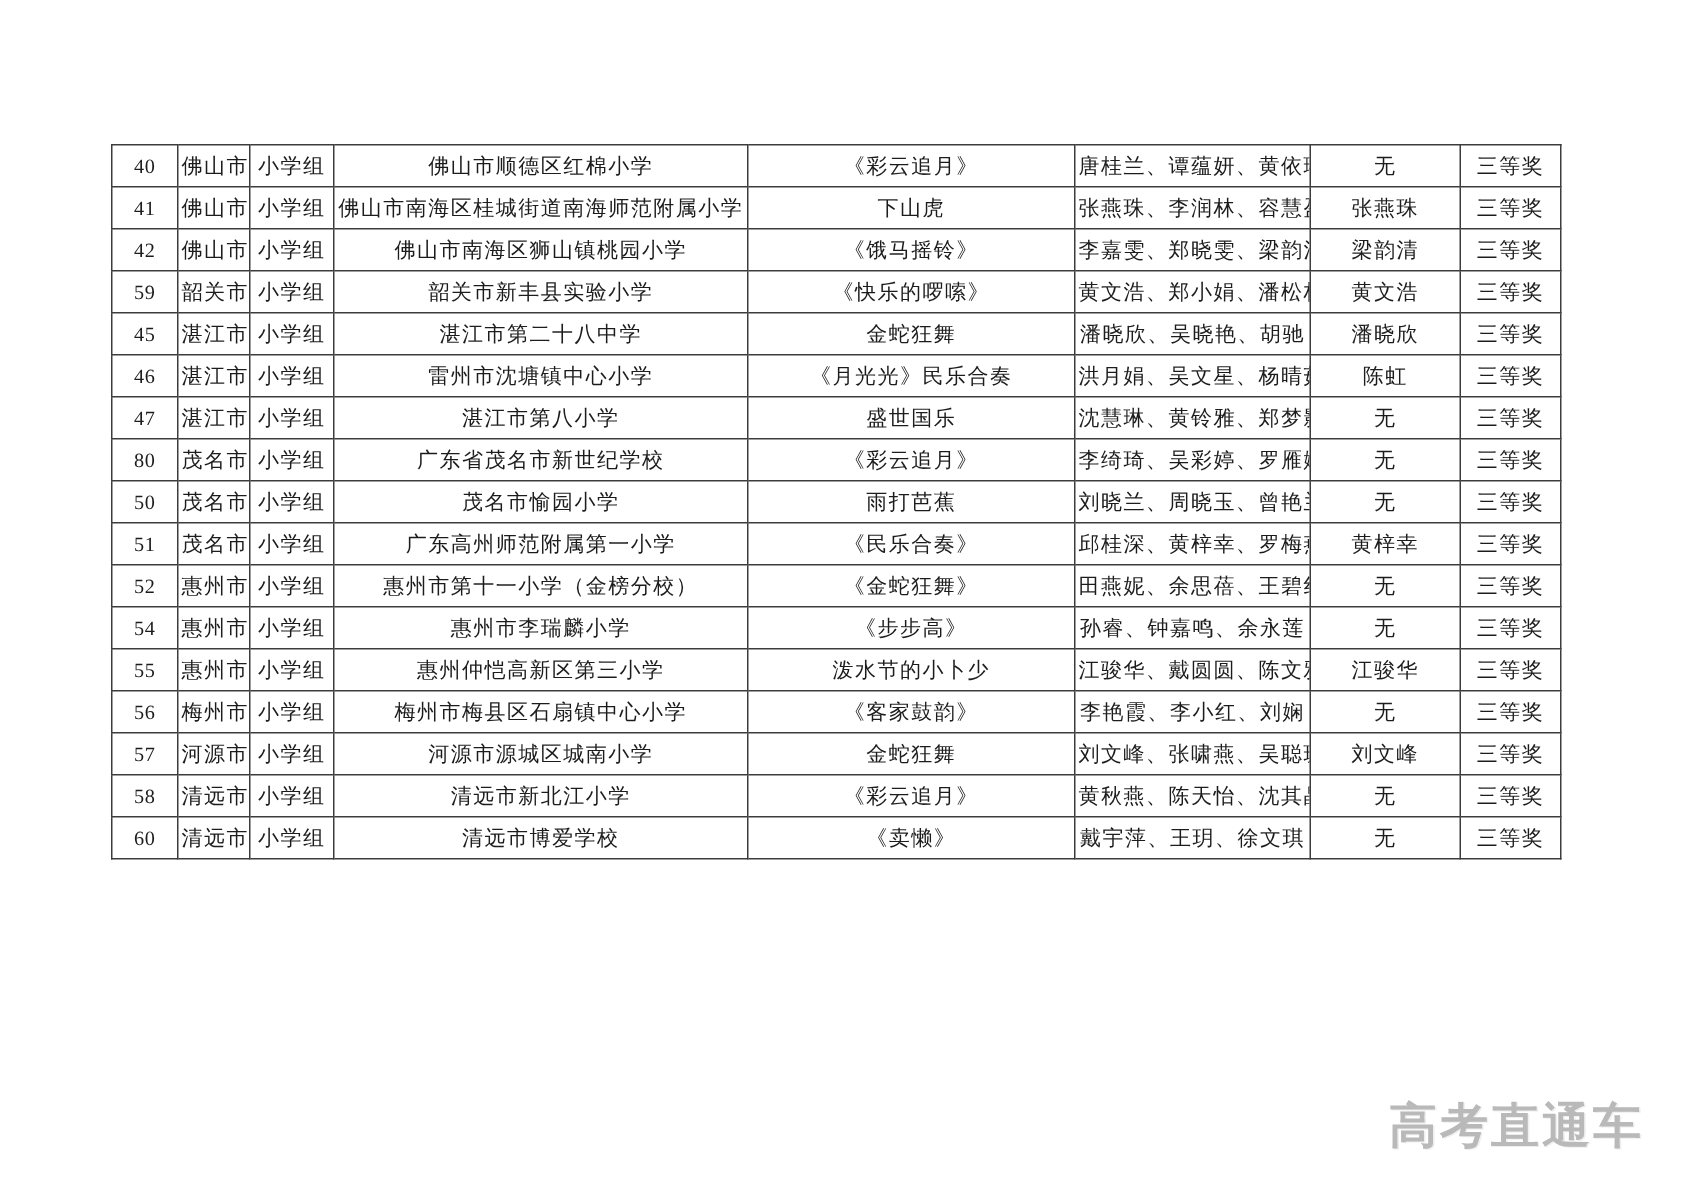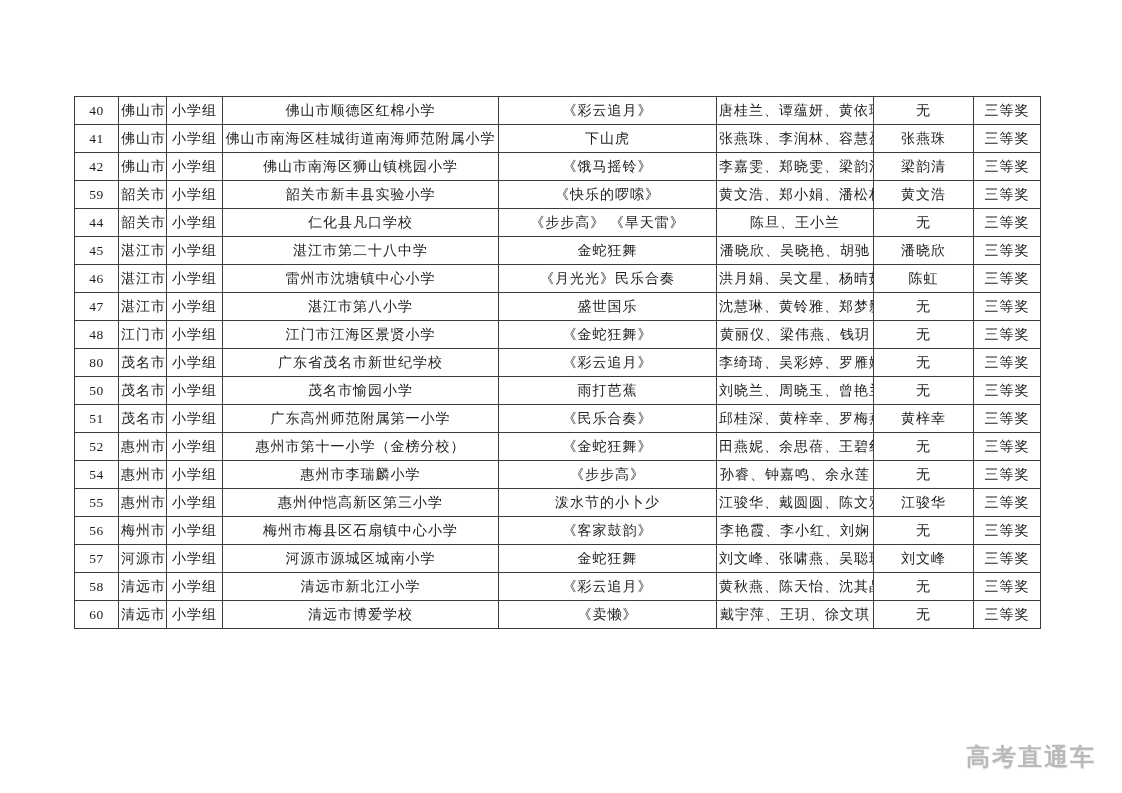--- a/index.html
+++ b/index.html
@@ -42,21 +42,21 @@
   }
   table.awards td.cell-no {
     letter-spacing: 0.5px;
     font-size: 13.5px;
   }
   .watermark {
     position: absolute;
     right: 26px;
     bottom: 20px;
     font-family: "Liberation Sans", "DejaVu Sans", sans-serif;
-    font-size: 24px;
+    font-size: 32px;
     font-weight: bold;
     color: #b9b9b9;
     letter-spacing: 2px;
     text-shadow: 1px 1px 0 #efefef;
   }
 </style>
 </head>
 <body>
 
 <div class="sheet">
@@ -107,30 +107,20 @@
           <td class="cell-no">59</td>
           <td class="cell-city">韶关市</td>
           <td class="cell-group">小学组</td>
           <td class="cell-school">韶关市新丰县实验小学</td>
           <td class="cell-work">《快乐的啰嗦》</td>
           <td class="cell-students">黄文浩、郑小娟、潘松林</td>
           <td class="cell-teacher">黄文浩</td>
           <td class="cell-award">三等奖</td>
         </tr>
         <tr>
-          <td class="cell-no">44</td>
-          <td class="cell-city">韶关市</td>
-          <td class="cell-group">小学组</td>
-          <td class="cell-school">仁化县凡口学校</td>
-          <td class="cell-work">《步步高》 《旱天雷》</td>
-          <td class="cell-students">陈旦、王小兰</td>
-          <td class="cell-teacher">无</td>
-          <td class="cell-award">三等奖</td>
-        </tr>
-        <tr>
           <td class="cell-no">45</td>
           <td class="cell-city">湛江市</td>
           <td class="cell-group">小学组</td>
           <td class="cell-school">湛江市第二十八中学</td>
           <td class="cell-work">金蛇狂舞</td>
           <td class="cell-students">潘晓欣、吴晓艳、胡驰</td>
           <td class="cell-teacher">潘晓欣</td>
           <td class="cell-award">三等奖</td>
         </tr>
         <tr>
@@ -147,30 +137,20 @@
           <td class="cell-no">47</td>
           <td class="cell-city">湛江市</td>
           <td class="cell-group">小学组</td>
           <td class="cell-school">湛江市第八小学</td>
           <td class="cell-work">盛世国乐</td>
           <td class="cell-students">沈慧琳、黄铃雅、郑梦影</td>
           <td class="cell-teacher">无</td>
           <td class="cell-award">三等奖</td>
         </tr>
         <tr>
-          <td class="cell-no">48</td>
-          <td class="cell-city">江门市</td>
-          <td class="cell-group">小学组</td>
-          <td class="cell-school">江门市江海区景贤小学</td>
-          <td class="cell-work">《金蛇狂舞》</td>
-          <td class="cell-students">黄丽仪、梁伟燕、钱玥</td>
-          <td class="cell-teacher">无</td>
-          <td class="cell-award">三等奖</td>
-        </tr>
-        <tr>
           <td class="cell-no">80</td>
           <td class="cell-city">茂名市</td>
           <td class="cell-group">小学组</td>
           <td class="cell-school">广东省茂名市新世纪学校</td>
           <td class="cell-work">《彩云追月》</td>
           <td class="cell-students">李绮琦、吴彩婷、罗雁娜</td>
           <td class="cell-teacher">无</td>
           <td class="cell-award">三等奖</td>
         </tr>
         <tr>

